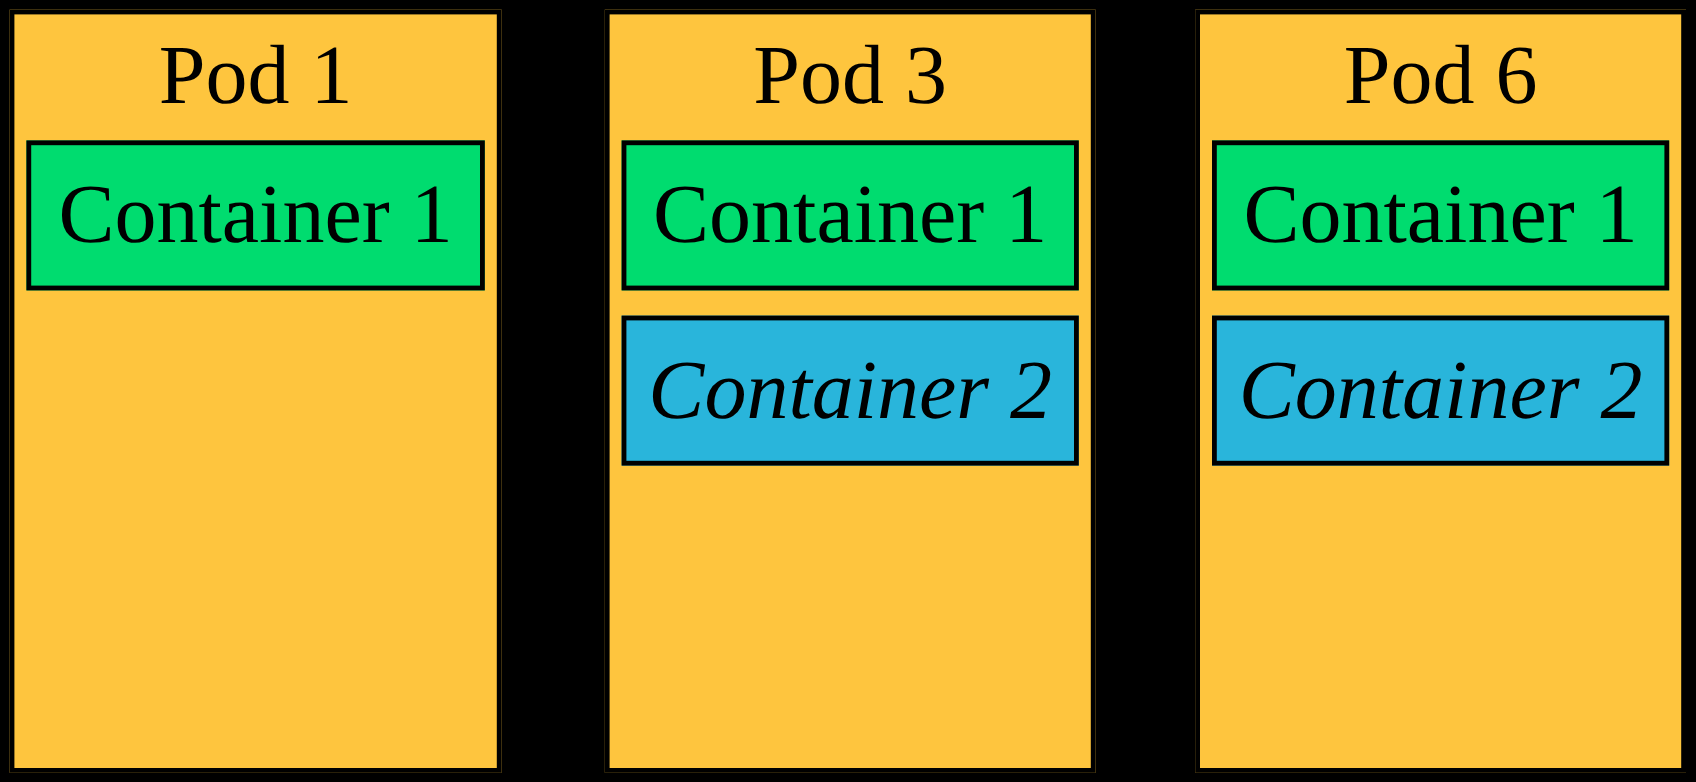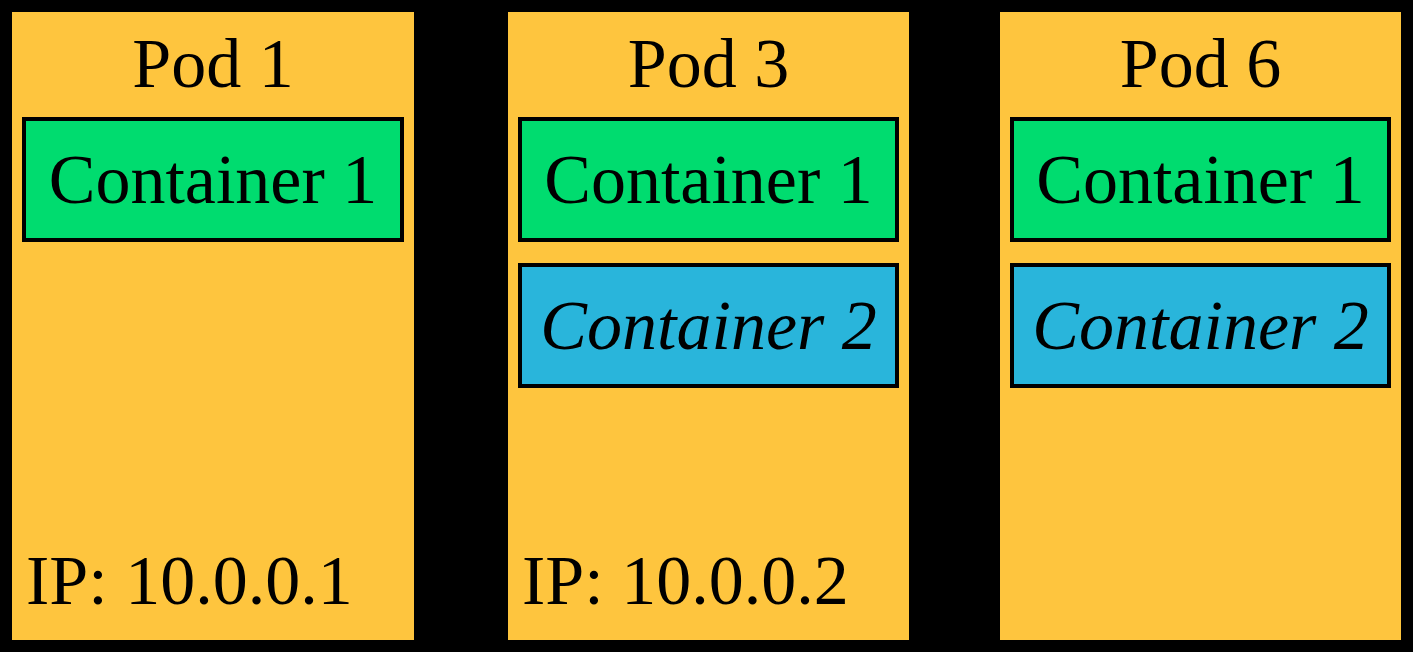--- a/index.html
+++ b/index.html
@@ -79,35 +79,33 @@
 <body>
 
 <div class="stage">
   <section class="pod">
     <h2 class="pod-title">Pod 1</h2>
     <div class="boxes">
   <div class="box box-container1">
     <span class="box-label">Container 1</span>
   </div>
 </div>
-    <div class="pod-ip">IP: 10.0.0.1</div>
   </section>
 
   <section class="pod">
     <h2 class="pod-title">Pod 3</h2>
     <div class="boxes">
   <div class="box box-container1">
     <span class="box-label">Container 1</span>
   </div>
 
   <div class="box box-container2">
     <span class="box-label">Container 2</span>
   </div>
 </div>
-    <div class="pod-ip">IP: 10.0.0.2</div>
   </section>
 
   <section class="pod">
     <h2 class="pod-title">Pod 6</h2>
     <div class="boxes">
   <div class="box box-container1">
     <span class="box-label">Container 1</span>
   </div>
 
   <div class="box box-container2">

